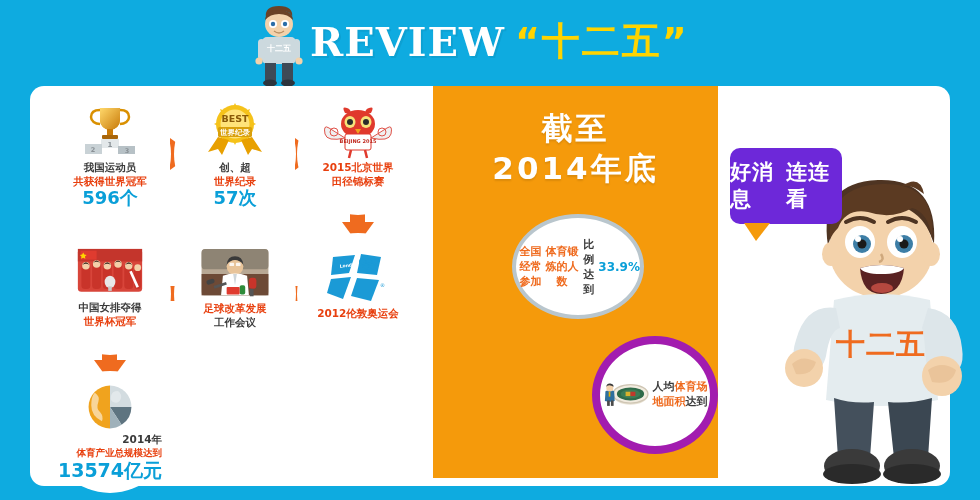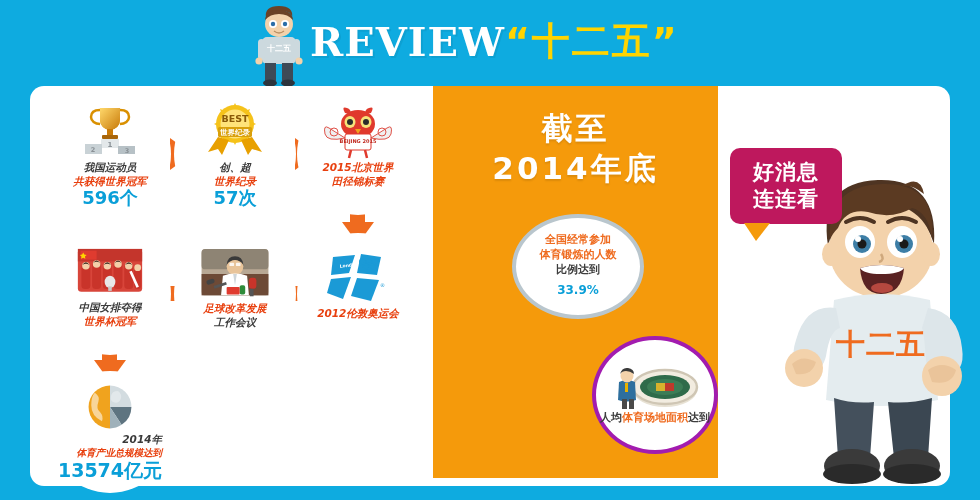--- a/index.html
+++ b/index.html
@@ -15,21 +15,21 @@
   }
 
   
   .header-band {
     position: absolute; left: 0; top: 0;
     width: 980px; height: 80px;
     background: #0eabe0;
   }
   .title-wrap {
     position: absolute; left: 310px; top: 16px;
-    display: flex; align-items: center; 
+    display: flex; align-items: center; gap: 10px;
   }
   .title-en {
     font-family: "DejaVu Serif", "Liberation Serif", serif;
     font-weight: bold; font-size: 40px; letter-spacing: 1px;
     color: #ffffff;
     text-shadow: 2px 2px 0 rgba(0,0,0,0.06);
   }
   .title-cn {
     font-weight: bold; font-size: 38px; color: #ffd400;
     letter-spacing: 2px;
@@ -58,35 +58,35 @@
     font-weight: bold; font-size: 31px; line-height: 40px;
     letter-spacing: 3px;
     text-shadow: 0 2px 2px rgba(0,0,0,0.10);
   }
 
   
   .bubble {
     position: absolute;
     background: #ffffff;
     border-radius: 50%;
-    display: flex; flex-direction: column;
-    align-items: center; justify-content: center;
+    display: flex; flex-direction: row;
+    align-items: center; justify-content: flex-end;
     text-align: center;
   }
   .bubble-1 {
     left: 512px; top: 214px; width: 132px; height: 105px;
     border: 4px solid #b9c6cd;
   }
   .bubble-2 {
     left: 447px; top: 336px; width: 132px; height: 118px;
     border: 4px solid #b9c6cd;
   }
   .bubble-3 {
     left: 592px; top: 336px; width: 126px; height: 118px;
-    border: 4px solid #a21caf;
+    border: 8px solid #a21caf;
   }
   .b-line { font-size: 11px; font-weight: bold; line-height: 15px; color: #3d3d3d; }
   .b-line.orange { color: #ef6b1f; }
   .b-line.small { font-size: 10px; line-height: 14px; }
   .b-val {
     font-size: 12px; font-weight: bold; color: #0a9fd8;
     line-height: 24px; margin-top: 1px;
   }
   .b-val.sm { font-size: 17px; }
 
@@ -109,21 +109,20 @@
   .n4 { left: 300px; top: 236px; }
   .n5 { left: 177px; top: 236px; }
   .n6 { left: 52px;  top: 236px; }
   .n7 { left: 52px;  top: 374px; text-align: right; }
 
   .n-art { width: 74px; height: 56px; position: relative; }
   .n-txt { margin-top: 2px; }
   .n-line {
     font-size: 10.5px; font-weight: bold; line-height: 14px; color: #3a3a3a;
     white-space: nowrap;
-    font-style: italic;
   }
   .n-line.red { color: #e8400f; }
   .n-val {
     font-size: 18px; font-weight: bold; color: #0a9fd8;
     line-height: 20px;
   }
   .n-val.wide { font-size: 19px; }
 
   
   .arrow { position: absolute; z-index: 2; }
@@ -145,23 +144,23 @@
     border-right: 16px solid transparent;
     border-top: 22px solid #ef6b1f;
   }
   .arr-tail-h { position: absolute; width: 18px; height: 15px; background: #ef6b1f; z-index: 2; }
   .arr-tail-v { position: absolute; width: 15px; height: 16px; background: #ef6b1f; z-index: 2; }
 
   
   .speech {
     position: absolute; left: 730px; top: 148px;
     width: 112px; height: 76px;
-    background: #be185d;
+    background: #6d28d9;
     border-radius: 10px;
-    display: flex; flex-direction: column;
+    display: flex; flex-direction: row;
     align-items: center; justify-content: center;
     z-index: 6;
   }
   .speech:after {
     content: ""; position: absolute; left: 14px; bottom: -17px;
     width: 0; height: 0;
     border-left: 12px solid transparent;
     border-right: 14px solid transparent;
     border-top: 18px solid #f59a0b;
   }

